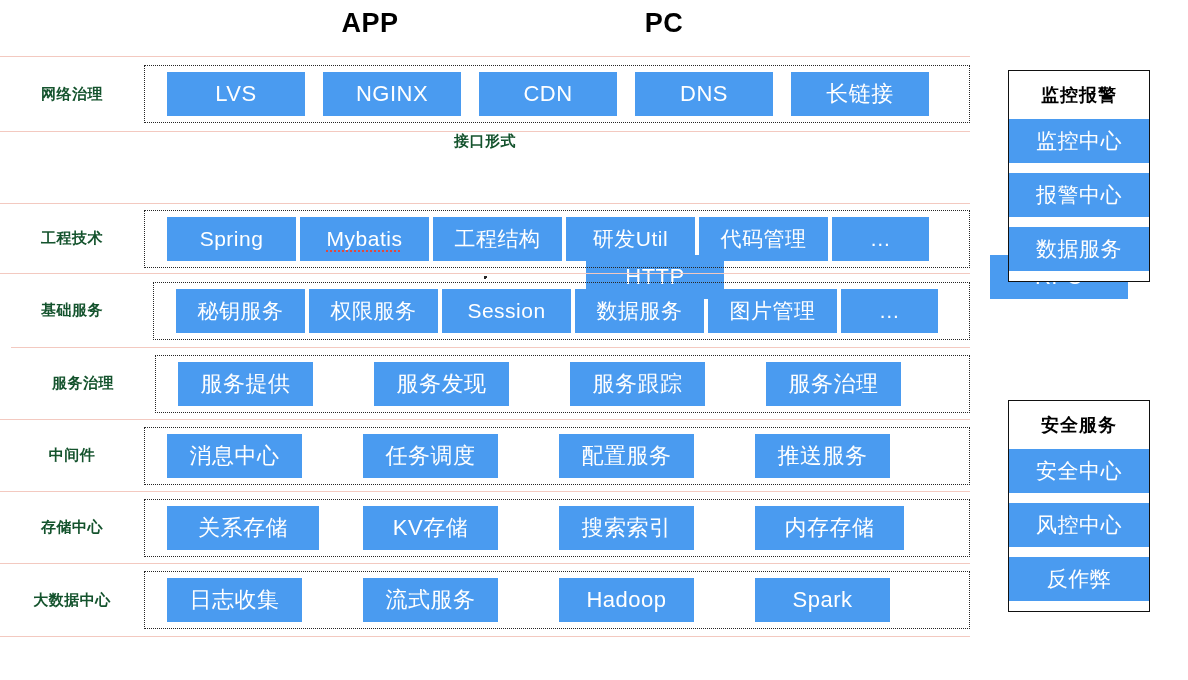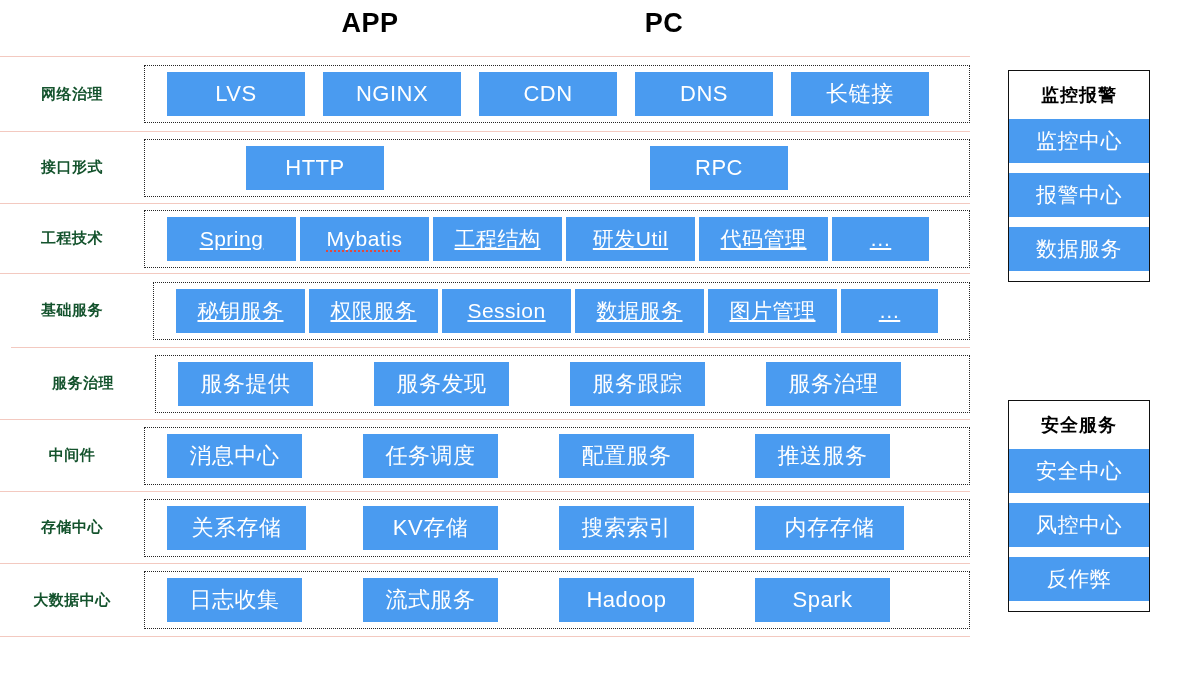--- a/index.html
+++ b/index.html
@@ -84,21 +84,21 @@
     color: #ffffff;
     display: flex;
     align-items: center;
     justify-content: center;
     font-size: 22px;
     line-height: 1;
     letter-spacing: 0.5px;
     white-space: nowrap;
     height: 44px;
   }
-  .chip.squish { font-size: 21px; text-decoration: underline; }
+  .chip.squish { font-size: 21px; }
   .chip.misspelled {
     text-decoration: underline;
     text-decoration-style: dotted;
     text-decoration-color: #e04a3f;
     text-decoration-thickness: 2px;
     text-underline-offset: 4px;
   }
 
   
   .side-panel {
@@ -150,21 +150,21 @@
       <div class="row-box" style="border-style: dotted;">
         <div class="row-inner">
           <div class="chip" style="left: 22px; width: 138px;">LVS</div>
           <div class="chip" style="left: 178px; width: 138px;">NGINX</div>
           <div class="chip" style="left: 334px; width: 138px;">CDN</div>
           <div class="chip" style="left: 490px; width: 138px;">DNS</div>
           <div class="chip" style="left: 646px; width: 138px;">长链接</div>
         </div>
       </div>
     </div>
-    <div class="layer-row" style="height: 72px;">
+    <div class="layer-row" style="height: 72px; flex-direction: column;">
       <div class="row-label">接口形式</div>
       <div class="row-box" style="border-style: dotted;">
         <div class="row-inner">
           <div class="chip" style="left: 101px; width: 138px;">HTTP</div>
           <div class="chip" style="left: 505px; width: 138px;">RPC</div>
         </div>
       </div>
     </div>
     <div class="layer-row" style="height: 70px;">
       <div class="row-label">工程技术</div>
@@ -211,21 +211,21 @@
           <div class="chip" style="left: 218px; width: 135px;">任务调度</div>
           <div class="chip" style="left: 414px; width: 135px;">配置服务</div>
           <div class="chip" style="left: 610px; width: 135px;">推送服务</div>
         </div>
       </div>
     </div>
     <div class="layer-row" style="height: 72px;">
       <div class="row-label">存储中心</div>
       <div class="row-box" style="border-style: dotted;">
         <div class="row-inner">
-          <div class="chip" style="left: 22px; width: 139px;">关系存储</div>
+          <div class="chip" style="left: 22px; width: 152px;">关系存储</div>
           <div class="chip" style="left: 218px; width: 135px;">KV存储</div>
           <div class="chip" style="left: 414px; width: 135px;">搜索索引</div>
           <div class="chip" style="left: 610px; width: 149px;">内存存储</div>
         </div>
       </div>
     </div>
     <div class="layer-row" style="height: 74px;">
       <div class="row-label">大数据中心</div>
       <div class="row-box" style="border-style: dotted;">
         <div class="row-inner">

